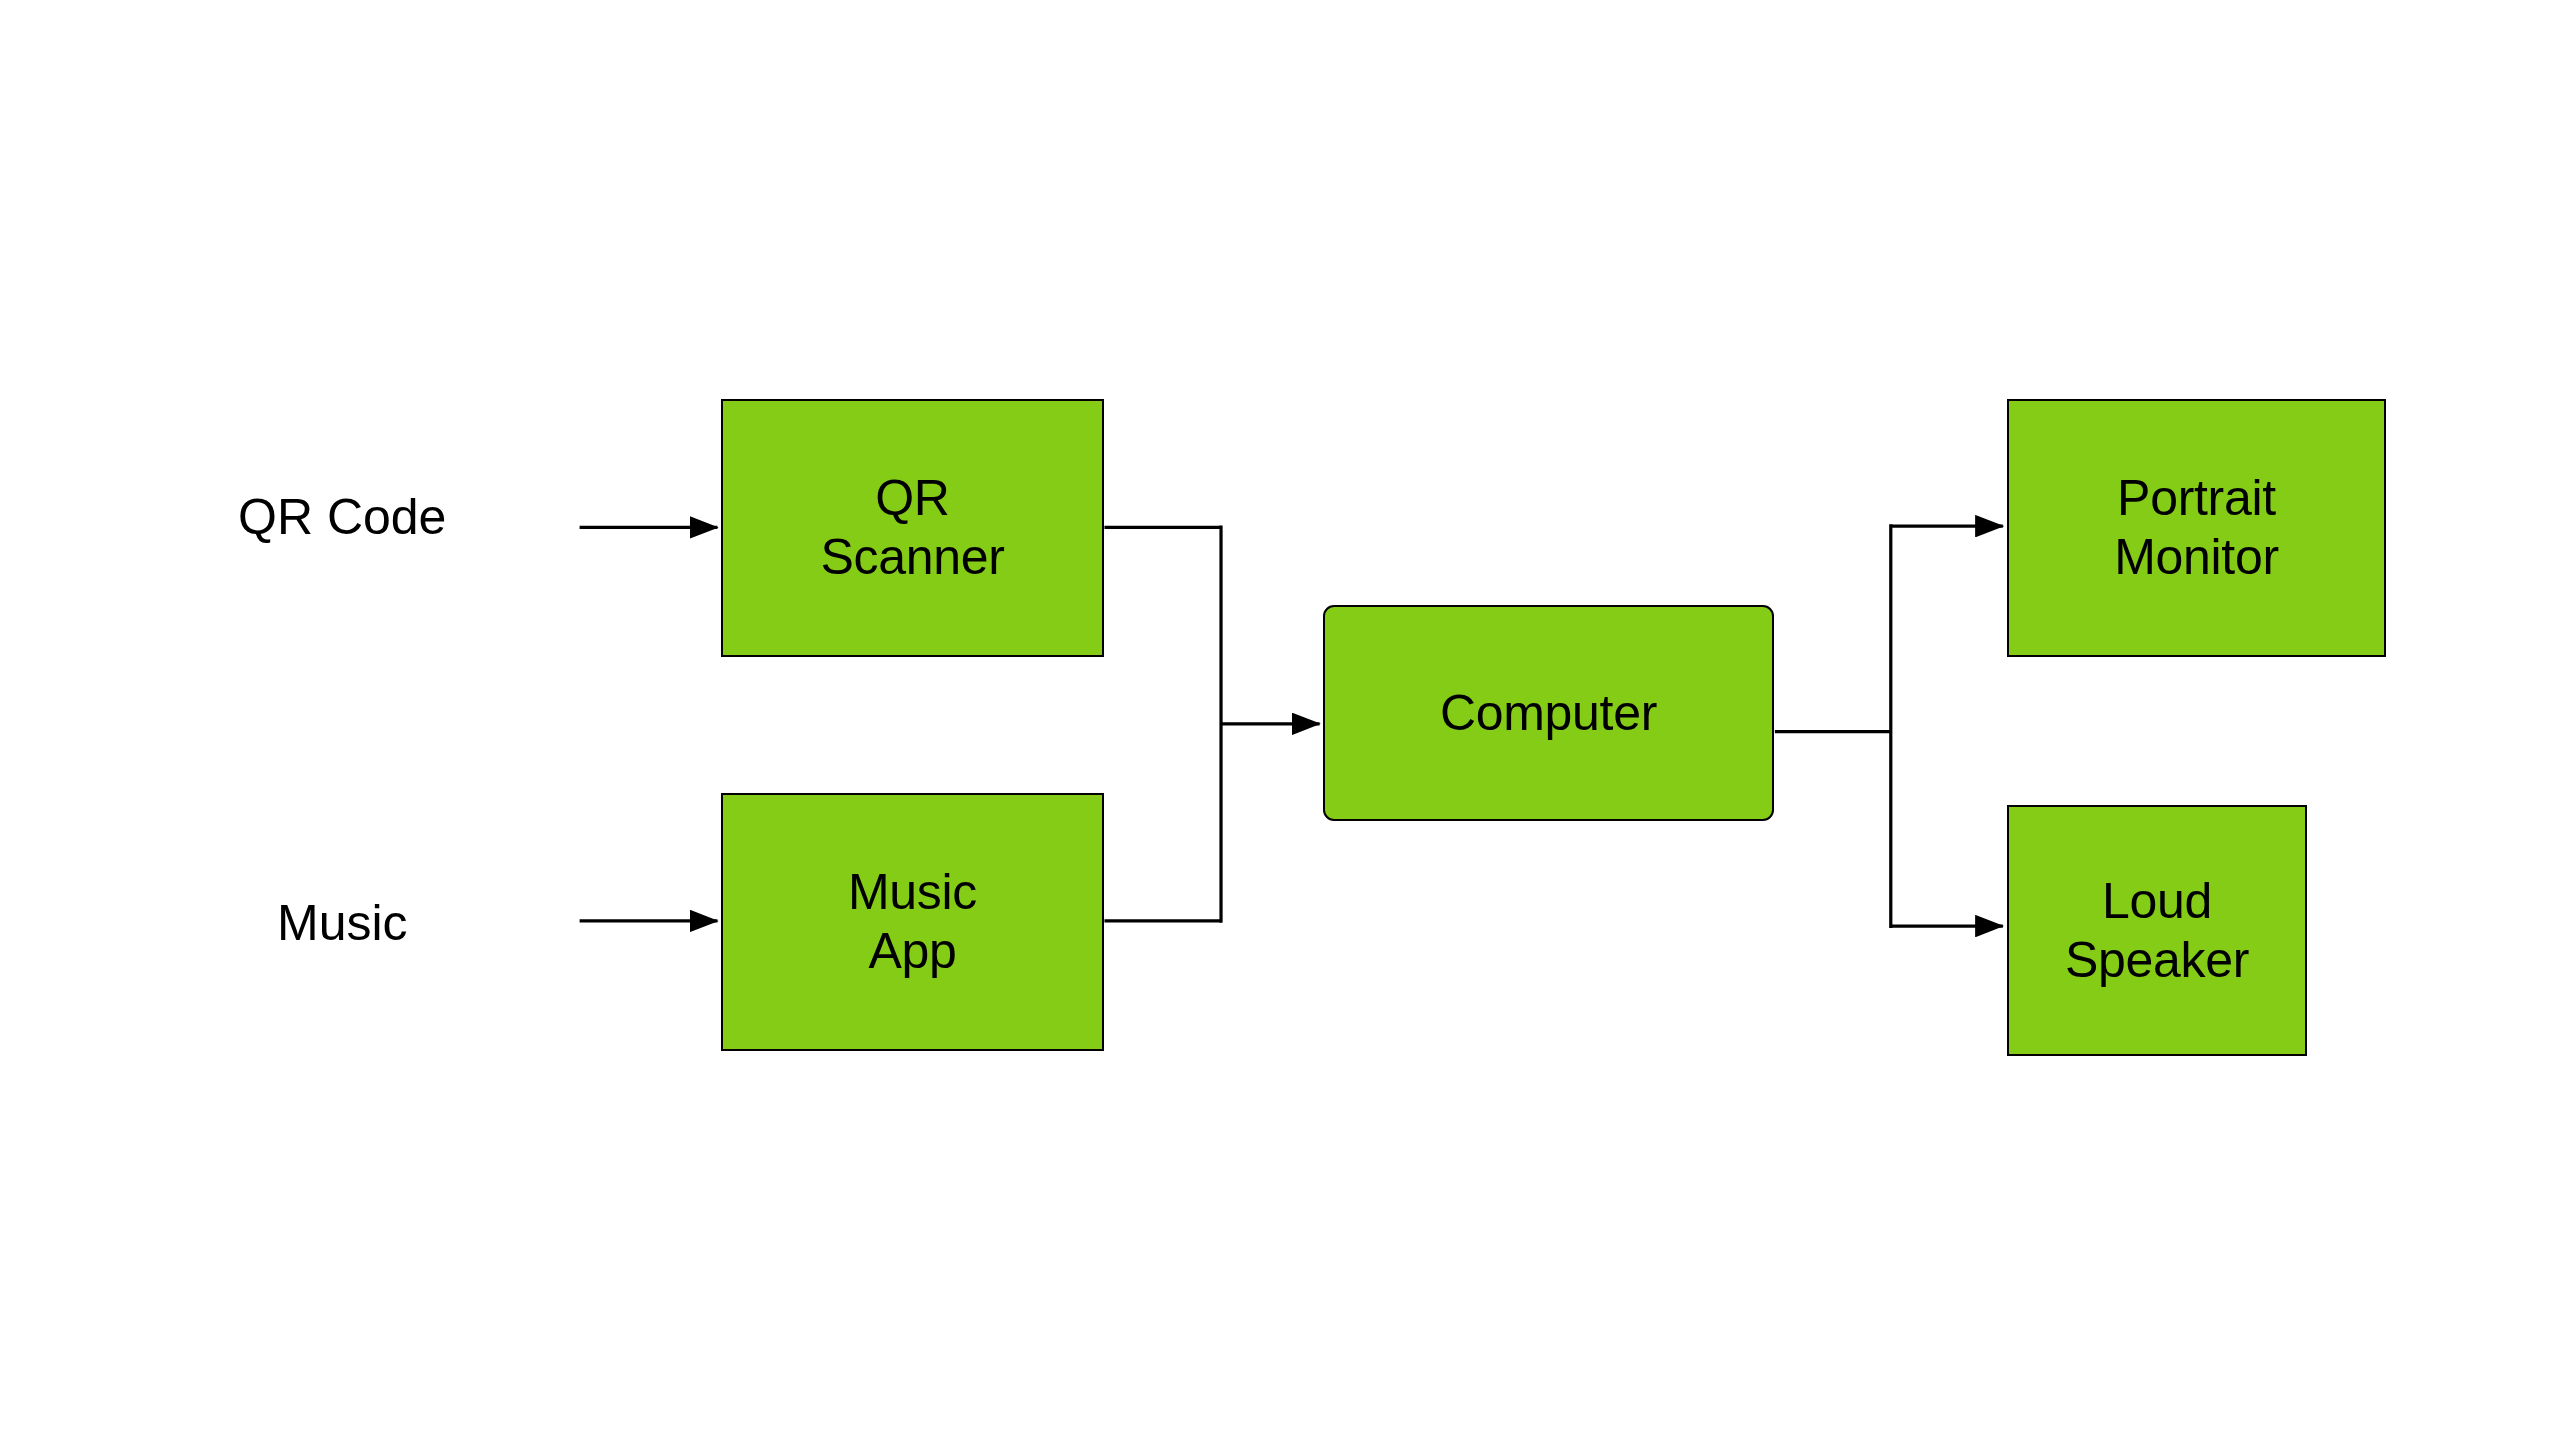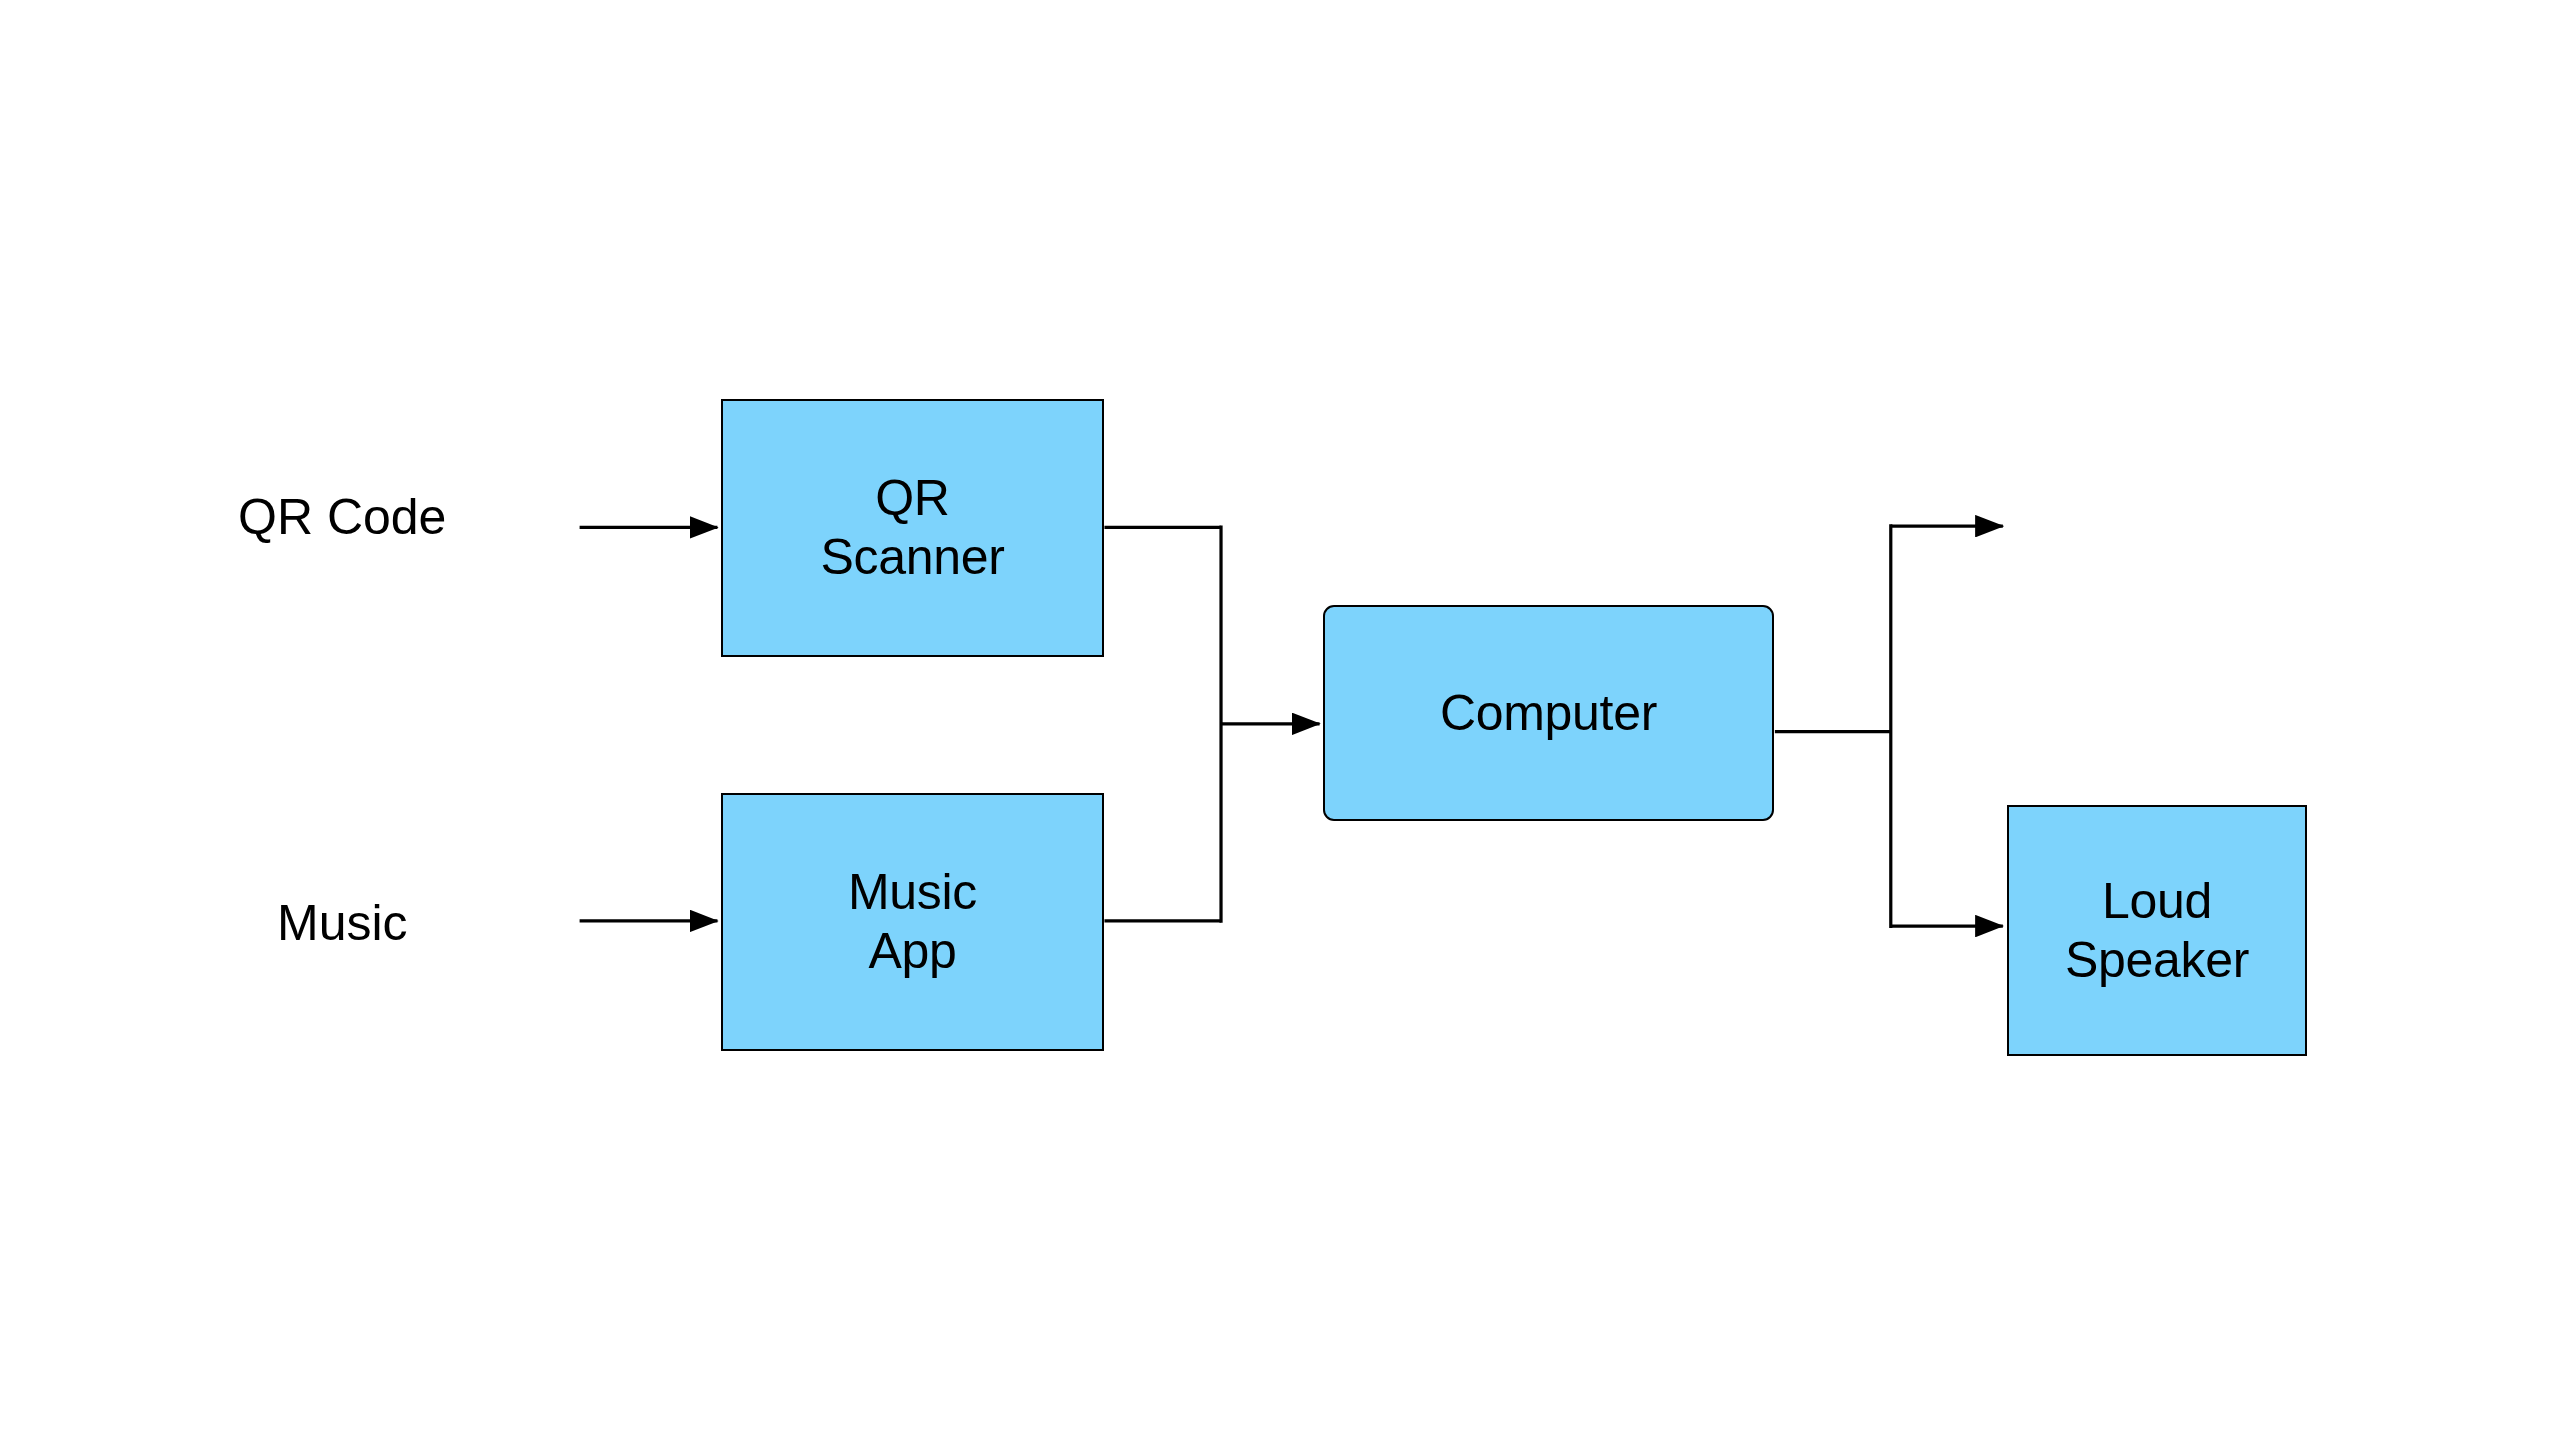--- a/index.html
+++ b/index.html
@@ -22,21 +22,21 @@
     position: absolute;
     left: 0;
     top: 0;
     width: 2576px;
     height: 1449px;
   }
   .node-box {
     position: absolute;
     box-sizing: border-box;
     border: 2.6px solid #000000;
-    background: #7dd3fc;
+    background: #84cc16;
     display: flex;
     align-items: center;
     justify-content: center;
     text-align: center;
   }
   .node-label {
     font-family: "Liberation Sans", sans-serif;
     font-size: 50px;
     line-height: 1.18;
     color: #000000;
@@ -108,20 +108,24 @@
 
   <div class="node-box" id="node-music-app">
     <span class="node-label">Music
 App</span>
   </div>
 
   <div class="node-box" id="node-computer">
     <span class="node-label">Computer</span>
   </div>
 
+  <div class="node-box" id="node-portrait-monitor">
+    <span class="node-label">Portrait
+Monitor</span>
+  </div>
 
   <div class="node-box" id="node-loud-speaker">
     <span class="node-label">Loud
 Speaker</span>
   </div>
 
 </div>
 
 
 </body></html>

